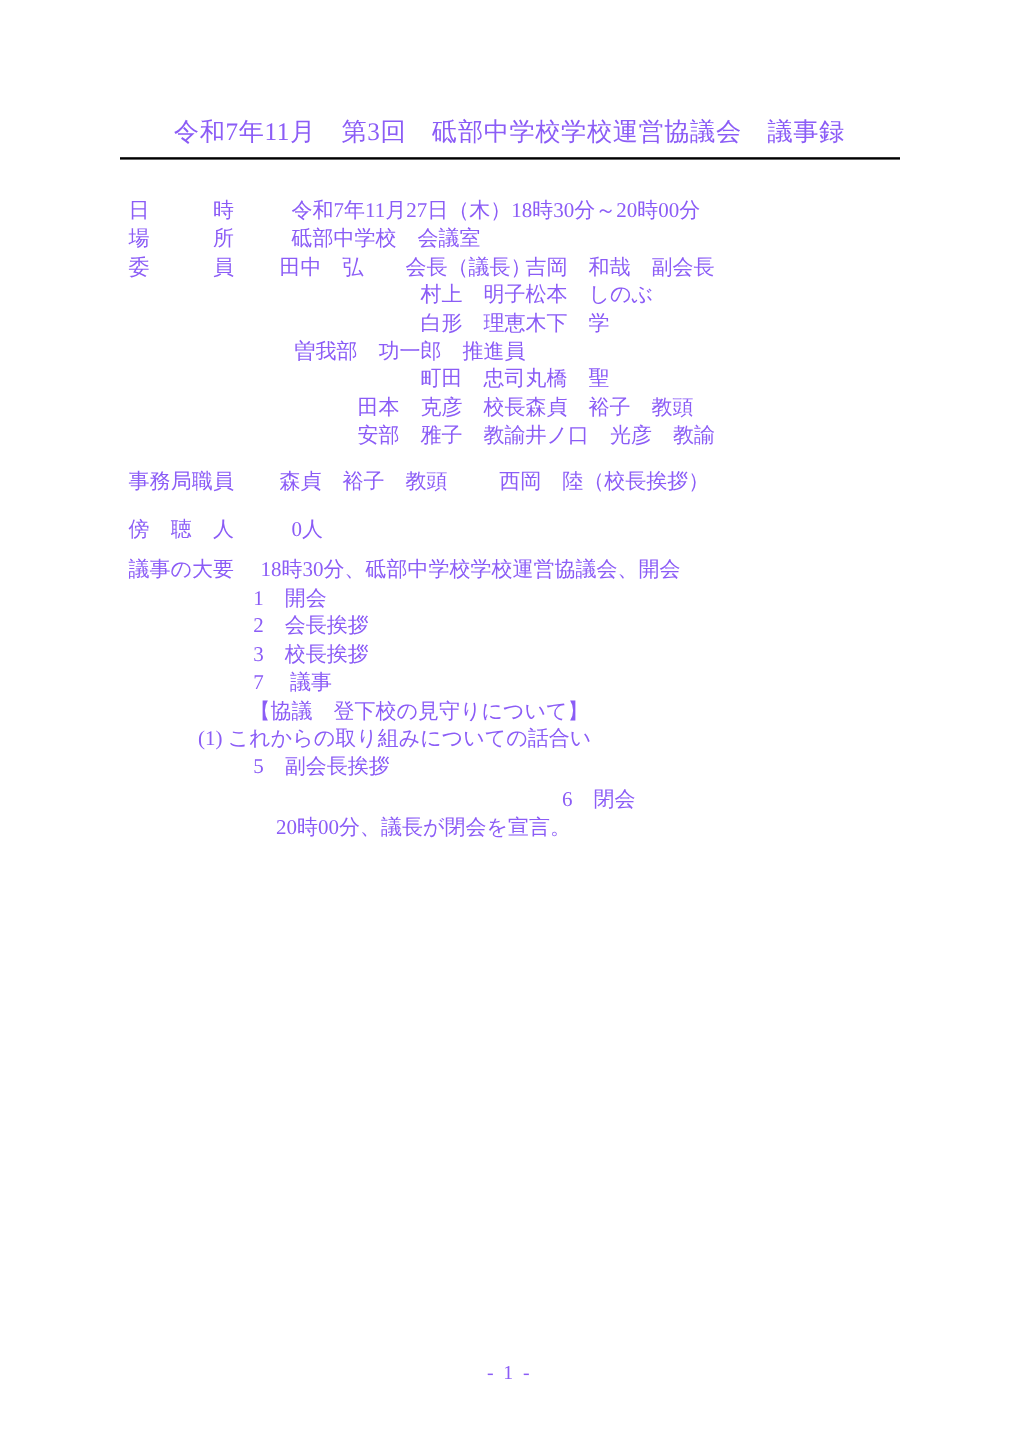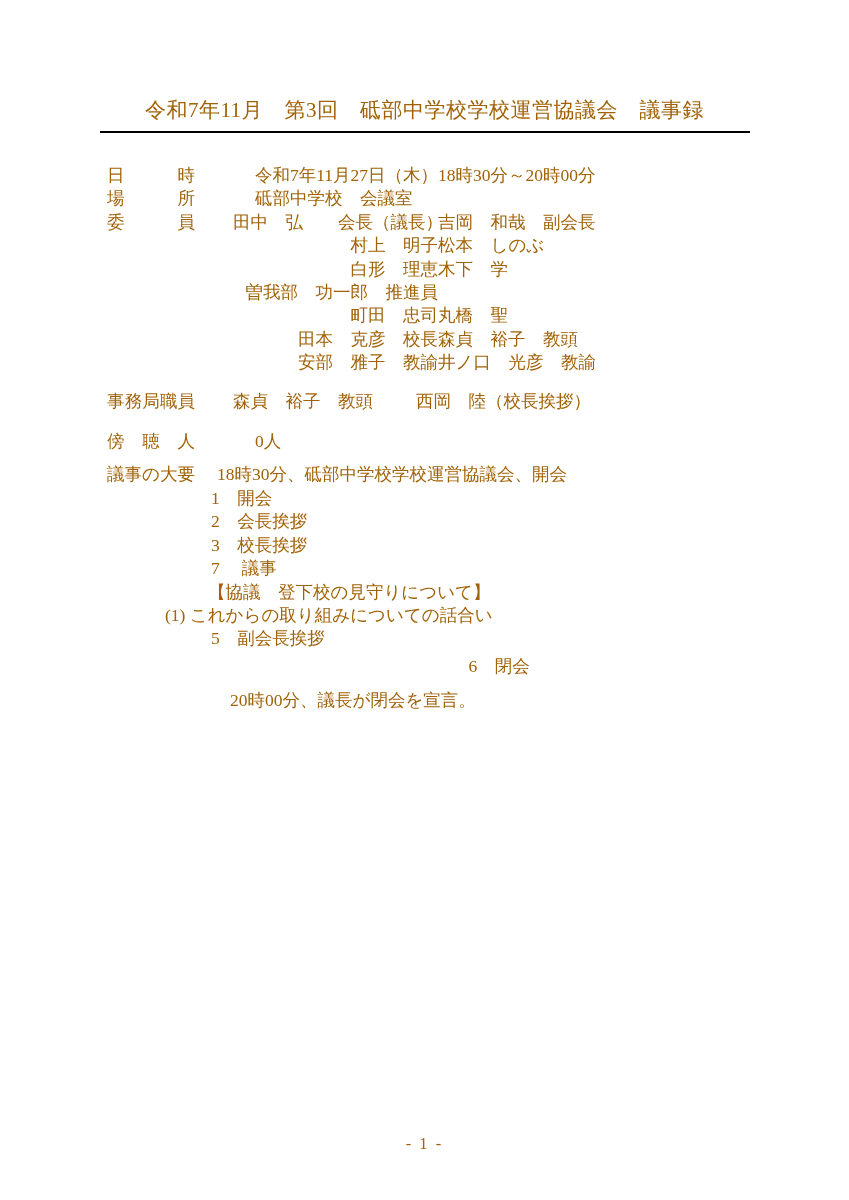--- a/index.html
+++ b/index.html
@@ -1,21 +1,21 @@
 <!DOCTYPE html>
 <html lang="ja"><head>
 <meta charset="utf-8">
 <style>
   html, body { margin: 0; padding: 0; background: #ffffff; }
   .page {
     position: relative;
     width: 849px;
     height: 1200px;
     background: #ffffff;
-    color: #a16207;
+    color: #8b5cf6;
     font-family: "Liberation Serif", "DejaVu Serif", serif;
     overflow: hidden;
   }
   .title {
     position: absolute;
     top: 97px; left: 0;
     width: 100%;
     text-align: center;
     font-size: 21px;
     line-height: 27px;
@@ -37,38 +37,38 @@
     line-height: 23.4px;
   }
   .row { display: flex; align-items: flex-start; }
   .jlabel {
     display: inline-flex;
     justify-content: space-between;
     width: 88px;
     flex: none;
     white-space: nowrap;
   }
-  .val { margin-left: 60px; white-space: nowrap; }
+  .val { margin-left: 48px; white-space: nowrap; }
   .mem-col { margin-left: 38px; }
   .mem-row { display: flex; }
   .mem-left { width: 205px; flex: none; white-space: nowrap; text-align: right; }
   .mem-right { white-space: nowrap; }
   .sec-row { margin-top: 15px; }
   .staff { display: flex; margin-left: 38px; }
   .staff-first { width: 183px; flex: none; white-space: nowrap; }
   .staff-second { white-space: nowrap; }
   .obs-row { margin-top: 17px; }
   .agenda-head { margin-top: 10px; }
   .agenda-intro { margin-left: 22px; white-space: nowrap; }
   .ag-item { white-space: nowrap; }
   .ind-num { margin-left: 104px; }
   .ind-bracket { margin-left: 101px; }
   .ind-paren { margin-left: 58px; }
   .gap-top { margin-top: 4px; text-align: center; }
-  .closing { margin-left: 123px; margin-top: 11px; white-space: nowrap; }
+  .closing { margin-left: 123px; white-space: nowrap; }
   .footer {
     position: absolute;
     top: 1134px; left: 0;
     width: 100%;
     text-align: center;
     font-size: 16.5px;
     letter-spacing: 2px;
   }
 </style>
 </head>

